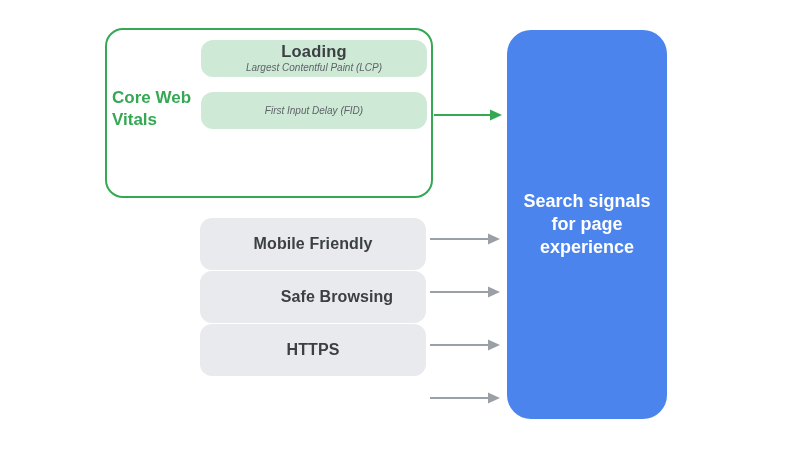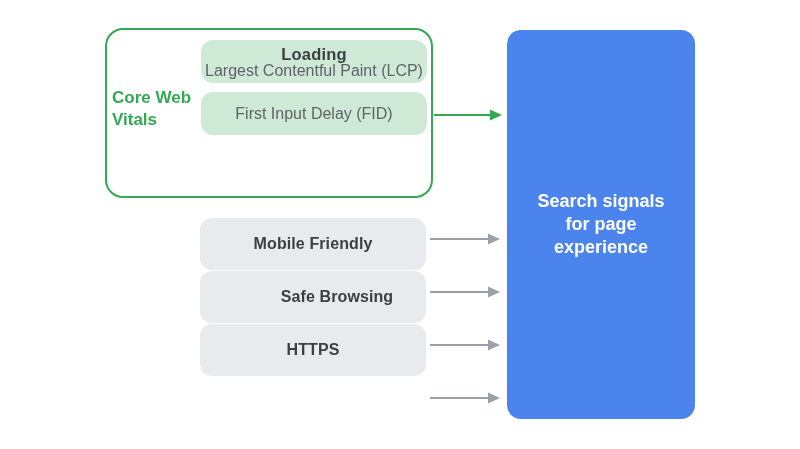--- a/index.html
+++ b/index.html
@@ -44,63 +44,64 @@
     left: 201px;
     width: 226px;
     border-radius: 12px;
     display: flex;
     flex-direction: column;
     align-items: center;
     justify-content: center;
     box-sizing: border-box;
   }
   .pill.green {
-    height: 43px;
+    height: 37px;
     background: #ceead6;
   }
   .pill.gray {
     left: 200px;
     height: 52px;
     background: #e8eaed;
   }
   .pill-title {
     color: #3c4043;
     font-size: 16.5px;
     font-weight: 700;
     line-height: 19px;
     letter-spacing: 0.2px;
   }
   .pill-sub {
     color: #5f6368;
-    font-size: 16px;
+    font-size: 10px;
     font-weight: 400;
     line-height: 14px;
+    font-style: italic;
   }
   .gray-label {
     color: #3c4043;
     font-size: 16px;
     font-weight: 700;
     letter-spacing: 0.1px;
   }
   #vital-loading   { top: 40px; }
   #vital-interact  { top: 92px; }
   #vital-visual    { top: 145px; }
   #signal-mobile   { top: 218px; }
   #signal-safe     { top: 271px; padding-left: 48px; }
   #signal-https    { top: 324px; }
   #signal-interst  { top: 377px; }
   
   .target-box {
     position: absolute;
     left: 507px;
     top: 30px;
-    width: 188px;
+    width: 160px;
     height: 389px;
     background: #4b84ec;
-    border-radius: 14px;
+    border-radius: 24px;
     display: flex;
     align-items: center;
     justify-content: center;
   }
   .target-label {
     width: 150px;
     text-align: center;
     color: #ffffff;
     font-size: 18px;
     font-weight: 700;

